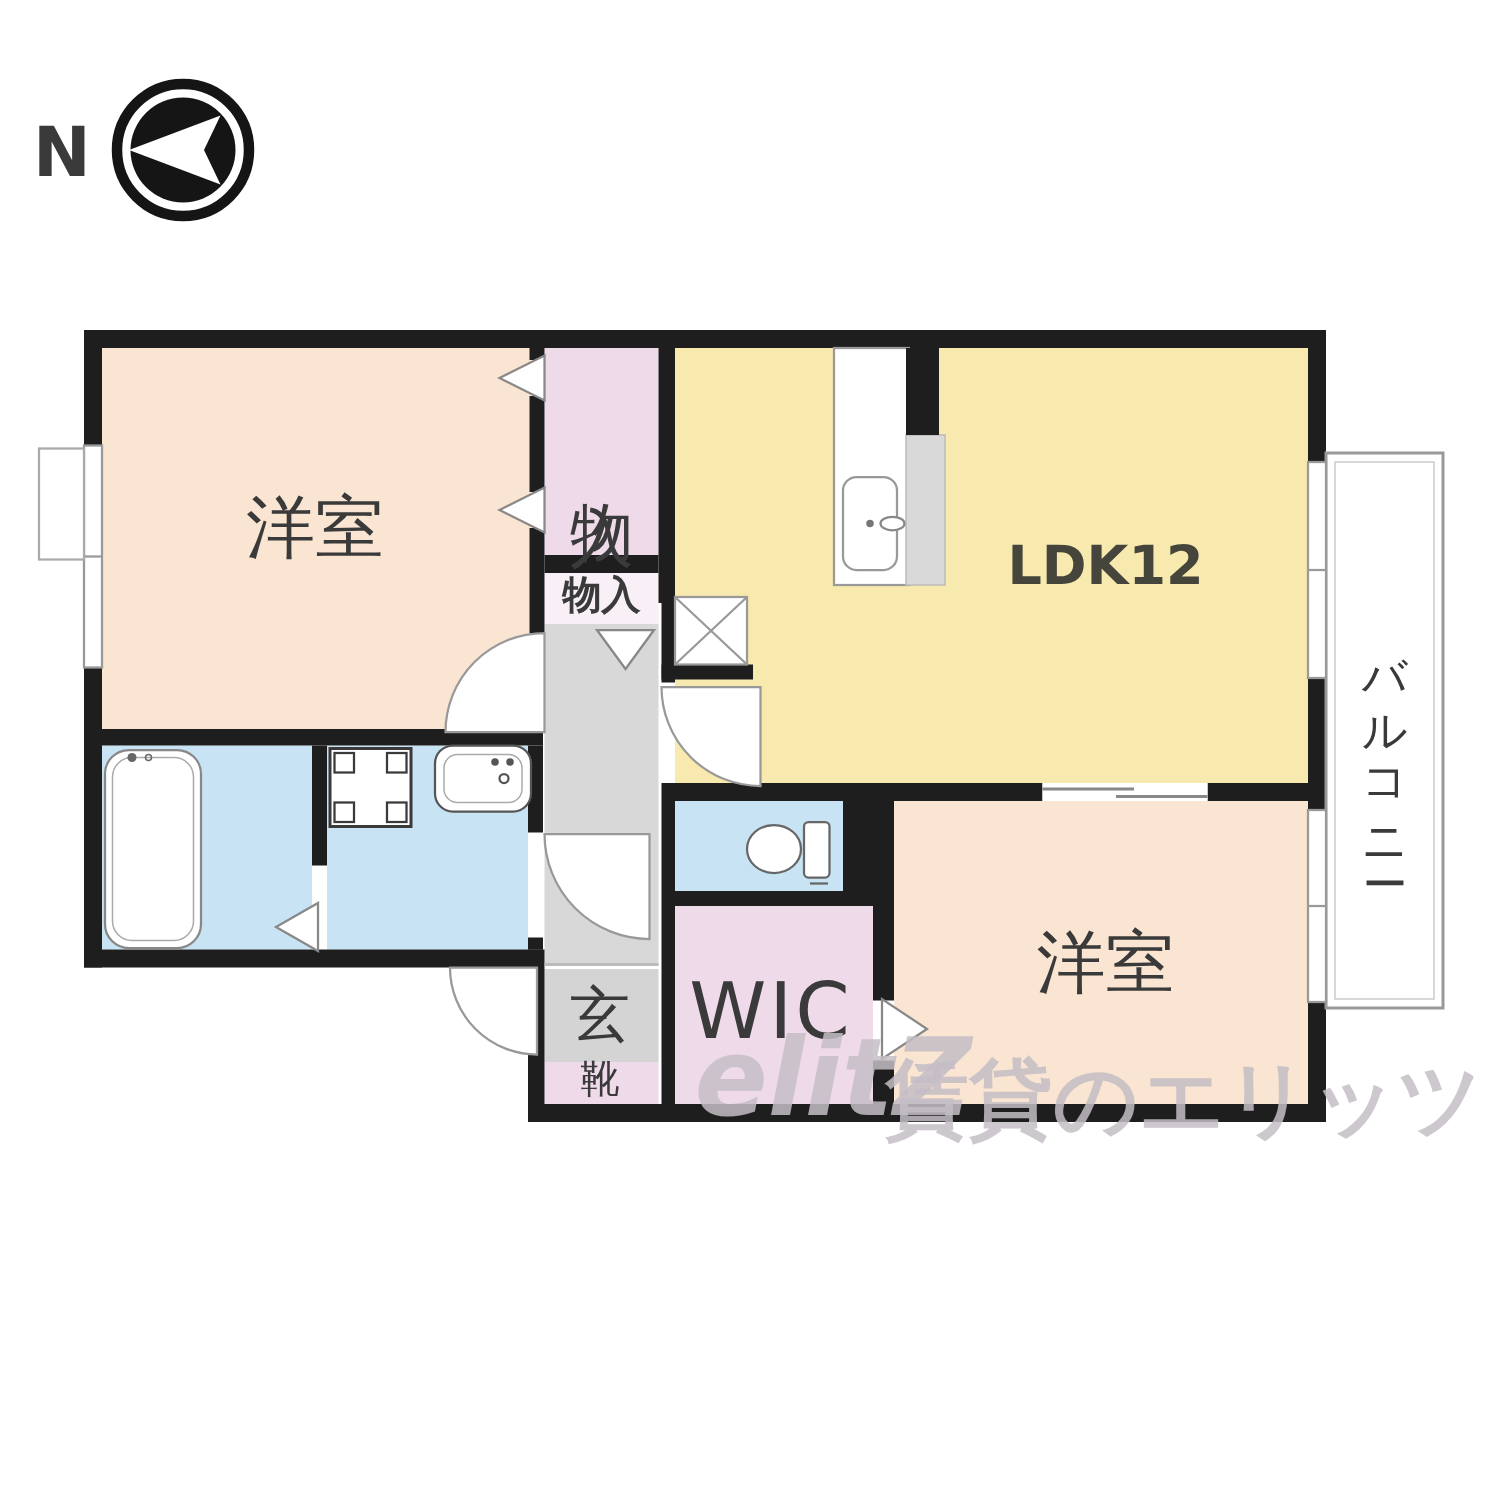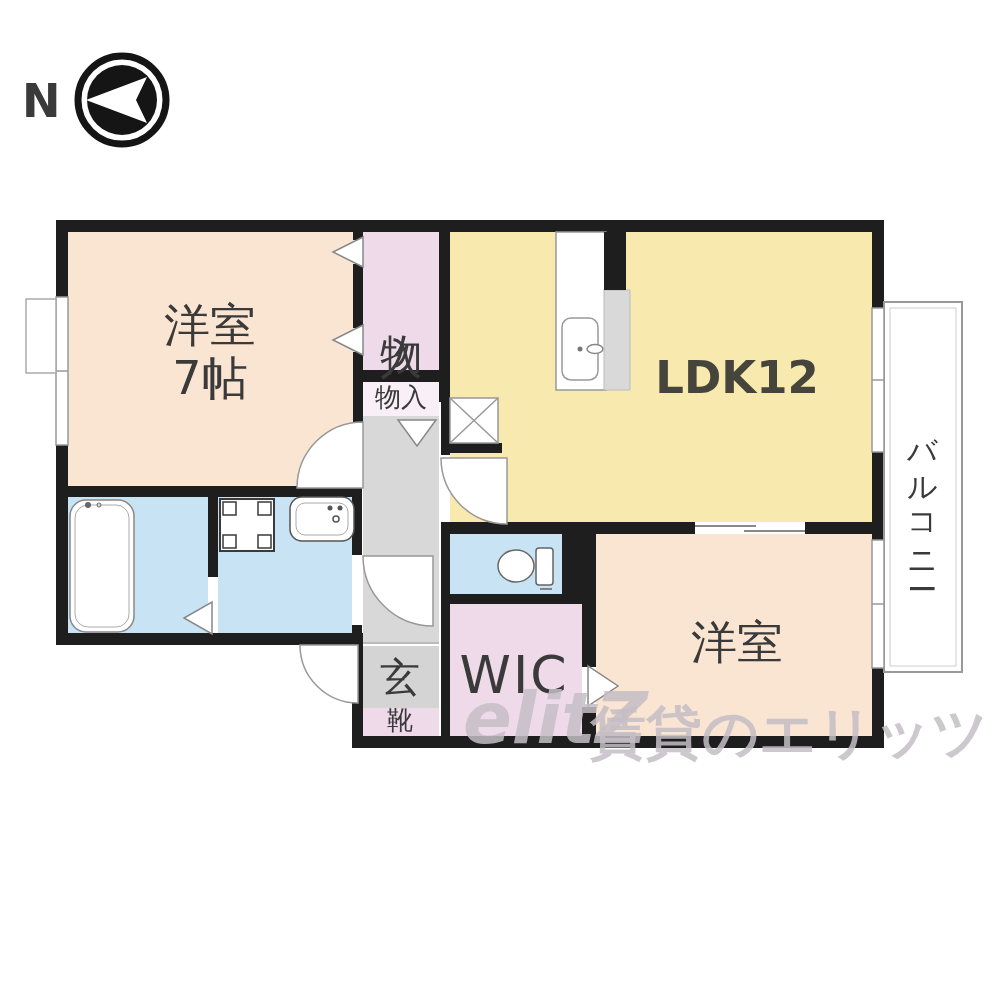--- a/index.html
+++ b/index.html
@@ -165,28 +165,27 @@
     <polygon points="363,325 363,355 333,340" fill="#fff" stroke="#888" stroke-width="1.5"></polygon>
     <polygon points="398,420 436,420 417,446" fill="#fff" stroke="#888" stroke-width="1.5"></polygon>
     <polygon points="212,602 212,634 184,618" fill="#fff" stroke="#888" stroke-width="1.5"></polygon>
     <polygon points="588,666 588,706 618,686" fill="#fff" stroke="#888" stroke-width="1.5"></polygon>
   </svg>
 
   <div class="n-label" style="left:22px;top:74px;font-size:46px;">N</div>
 
   <div class="lbl" style="left:210px;top:352px;font-size:46px;">
     <div>洋室</div>
-    <div>7帖</div>
   </div>
 
-  <div class="lbl" style="left:737px;top:378px;font-size:45px;font-weight:bold;color:#46453c;">LDK12</div>
+  <div class="lbl" style="left:737px;top:378px;font-size:36px;font-weight:bold;color:#46453c;">LDK12</div>
 
   <div class="lbl vert" style="left:401px;top:302px;font-size:42px;">物入</div>
 
-  <div class="lbl" style="left:401px;top:398px;font-size:26px;">物入</div>
+  <div class="lbl" style="left:401px;top:398px;font-size:26px;font-weight:bold;">物入</div>
 
   <div class="lbl vert" style="left:922px;top:498px;font-size:30px;letter-spacing:5px;">バルコニー</div>
 
   <div class="lbl" style="left:737px;top:642px;font-size:46px;">
     <div>洋室</div>
   </div>
 
   <div class="lbl" style="left:514px;top:676px;font-size:52px;letter-spacing:2px;">WIC</div>
 
   <div class="lbl" style="left:400px;top:677px;font-size:40px;">玄</div>

